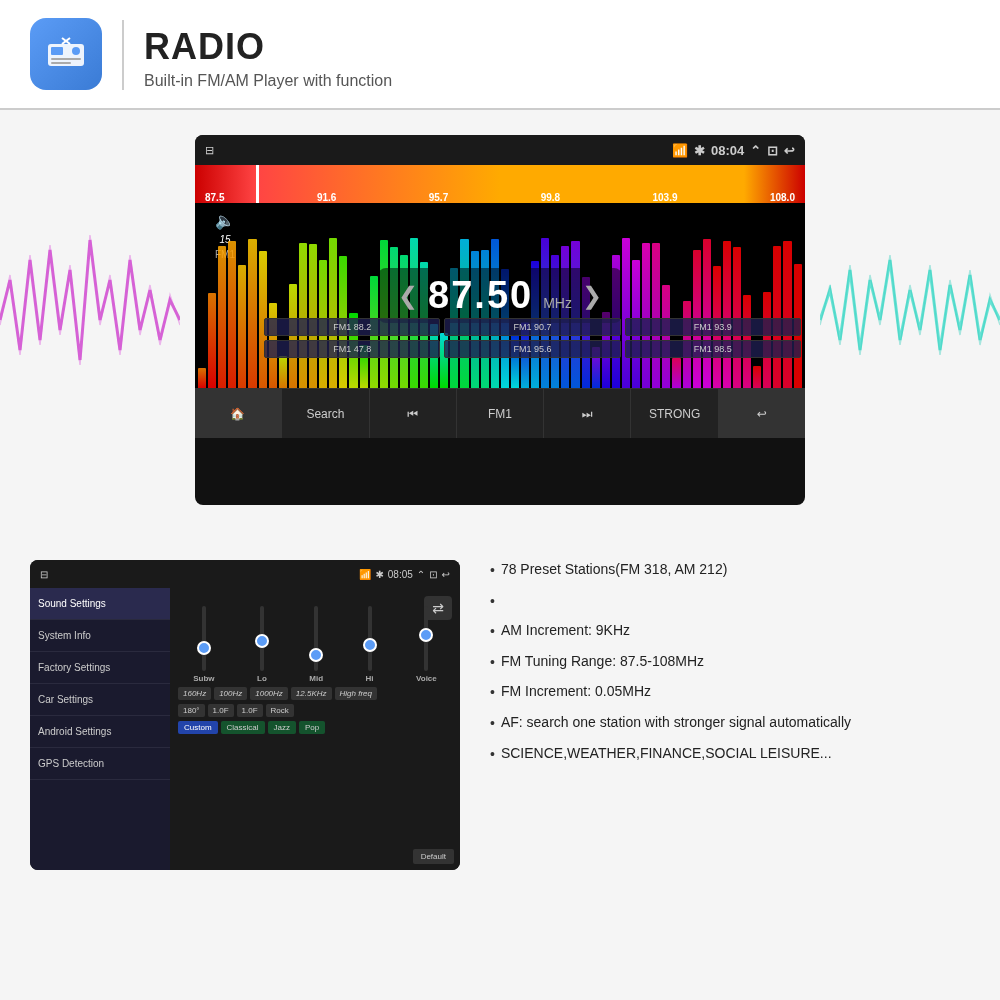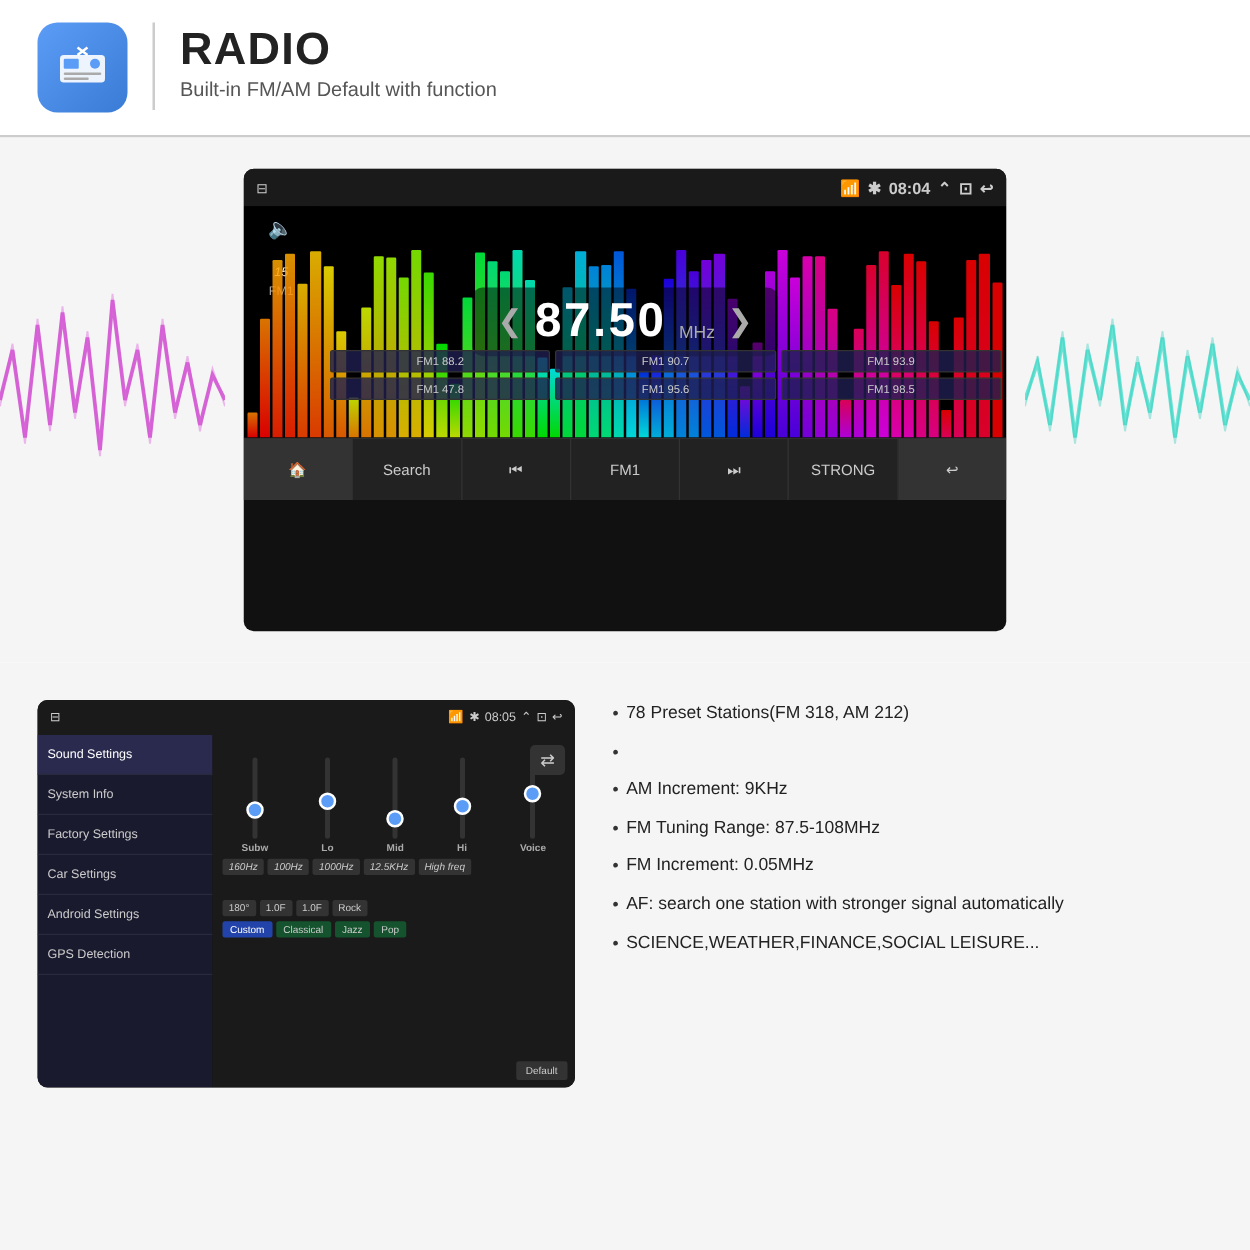--- a/index.html
+++ b/index.html
@@ -7,21 +7,21 @@
       width: 1000px;
       height: 1000px;
       background: #fff;
       font-family: Arial, sans-serif;
       overflow: hidden;
     }
 
     
     .header {
       display: flex;
-      align-items: flex-start;
+      align-items: flex-end;
       padding: 18px 30px;
       border-bottom: 2px solid #ccc;
       height: 110px;
     }
     .radio-icon-wrap {
       width: 72px;
       height: 72px;
       background: linear-gradient(135deg, #5b9cf6, #3a7bd5);
       border-radius: 16px;
       display: flex;
@@ -351,21 +351,21 @@
       background: #333;
       color: #ccc;
       font-size: 8px;
       padding: 2px 5px;
       border-radius: 2px;
       font-style: italic;
     }
     .preset-tags-row {
       display: flex;
       gap: 3px;
-      margin-top: 20px;
+      margin-top: 4px;
     }
     .preset-tag {
       background: #333;
       color: #ccc;
       font-size: 8px;
       padding: 2px 5px;
       border-radius: 2px;
     }
     .style-buttons-row {
       display: flex;
@@ -426,21 +426,21 @@
       <circle cx="34" cy="21" r="4" fill="#5b9cf6"></circle>
       <rect x="9" y="28" width="30" height="2" rx="1" fill="#aaa"></rect>
       <rect x="9" y="32" width="20" height="2" rx="1" fill="#aaa"></rect>
       <line x1="20" y1="8" x2="28" y2="14" stroke="white" stroke-width="2"></line>
       <line x1="28" y1="8" x2="20" y2="14" stroke="white" stroke-width="2"></line>
     </svg>
   </div>
   <div class="header-divider"></div>
   <div class="header-text">
     <h1>RADIO</h1>
-    <p>Built-in FM/AM Default with function</p>
+    <p>Built-in FM/AM Player with function</p>
   </div>
 </div>
 
 <div class="radio-screen-wrap">
 
   <div class="waveform-left">
     <svg viewBox="0 0 180 200" xmlns="http://www.w3.org/2000/svg">
       <polyline points="0,100 10,60 20,130 30,40 40,120 50,30 60,110 70,50 80,140 90,20 100,100 110,60 120,130 130,40 140,110 150,70 160,120 170,80 180,100" fill="none" stroke="#cc44cc" stroke-width="3" opacity="0.8"></polyline>
       <polyline points="0,105 10,55 20,135 30,35 40,125 50,25 60,115 70,45 80,145 90,15 100,105 110,55 120,135 130,35 140,115 150,65 160,125 170,75 180,105" fill="none" stroke="#dd55dd" stroke-width="1.5" opacity="0.4"></polyline>
     </svg>
@@ -462,26 +462,37 @@
       <div class="statusbar-right">
         <span>📶</span>
         <span>✱</span>
         <span>08:04</span>
         <span>⌃</span>
         <span>⊡</span>
         <span>↩</span>
       </div>
     </div>
 
+    <div class="freq-bar">
+      <div class="freq-marker"></div>
+      <div class="freq-ticks">
+        <span>87.5</span>
+        <span>91.6</span>
+        <span>95.7</span>
+        <span>99.8</span>
+        <span>103.9</span>
+        <span>108.0</span>
+      </div>
+    </div>
 
     <div class="eq-area" id="eq-area">
 
     <div class="volume-panel">
           <span style="font-size:16px;">🔈</span>
-          <span style="font-size:10px;margin-top:20px;font-style:italic;">15</span>
+          <span style="font-size:10px;margin-top:4px;font-style:italic;">15</span>
           <span style="font-size:10px;margin-top:4px;color:#aaa;">FM1</span>
         </div>
         <div class="eq-bar" style="height: 20px; background: linear-gradient(to top, rgb(255, 0, 0), rgb(255, 136, 0)); opacity: 0.85;"></div>
         <div class="eq-bar" style="height: 94.8096px; background: linear-gradient(to top, rgb(255, 0, 0), rgb(255, 136, 0)); opacity: 0.85;"></div>
         <div class="eq-bar" style="height: 141.714px; background: linear-gradient(to top, rgb(255, 34, 0), rgb(255, 170, 0)); opacity: 0.85;"></div>
         <div class="eq-bar" style="height: 146.977px; background: linear-gradient(to top, rgb(255, 34, 0), rgb(255, 170, 0)); opacity: 0.85;"></div>
         <div class="eq-bar" style="height: 122.876px; background: linear-gradient(to top, rgb(255, 68, 0), rgb(255, 204, 0)); opacity: 0.85;"></div>
         <div class="eq-bar" style="height: 148.77px; background: linear-gradient(to top, rgb(255, 68, 0), rgb(255, 204, 0)); opacity: 0.85;"></div>
         <div class="eq-bar" style="height: 137.355px; background: linear-gradient(to top, rgb(255, 102, 0), rgb(255, 238, 0)); opacity: 0.85;"></div>
         <div class="eq-bar" style="height: 85.0621px; background: linear-gradient(to top, rgb(255, 102, 0), rgb(255, 238, 0)); opacity: 0.85;"></div>

